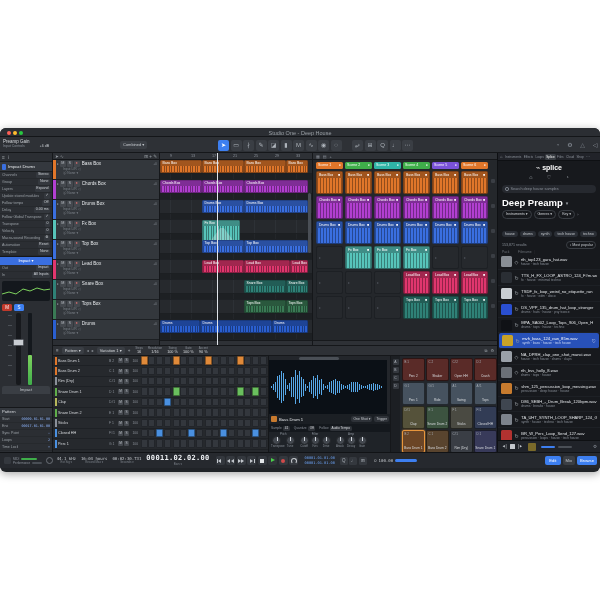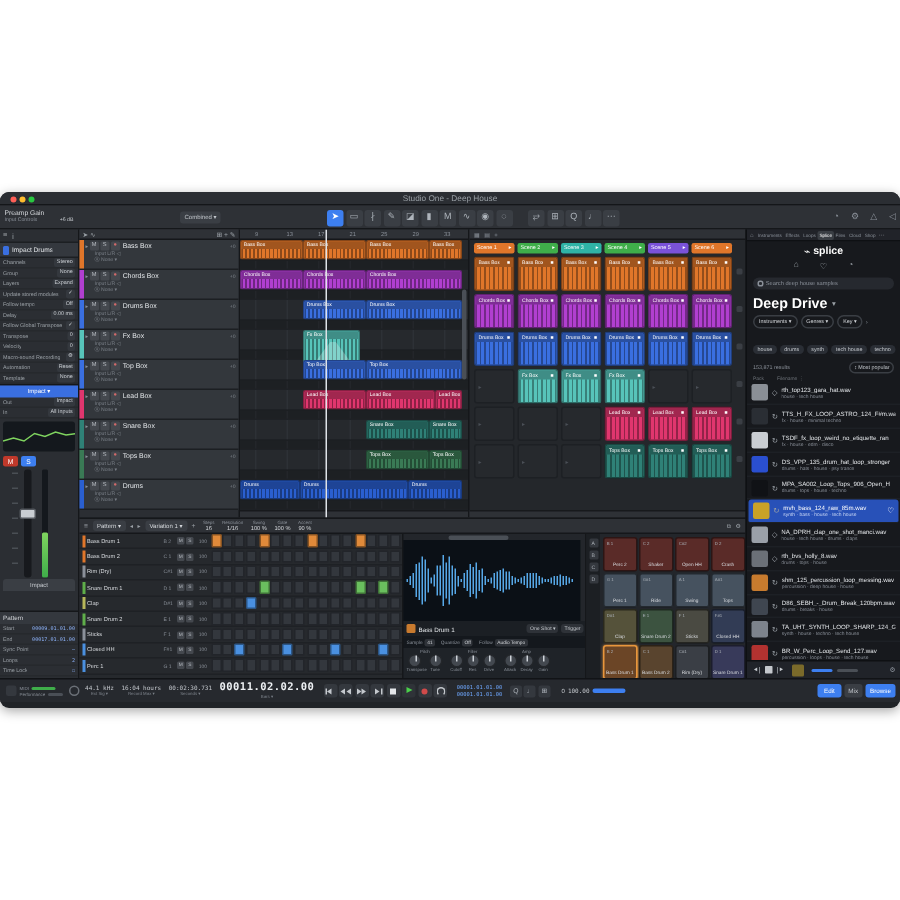--- a/index.html
+++ b/index.html
@@ -1217,21 +1217,21 @@
           <div style="height: 9px; display: flex; justify-content: center; gap: 14px; color: rgb(154, 160, 166); font-size: 5.5px;">
             <div>⌂</div>
             <div>♡</div>
             <div>◔</div>
           </div>
           <div style="margin: 2px 4px; height: 8px; background: rgb(38, 41, 47); border-radius: 4px; display: flex; align-items: center; padding: 0px 3px;">
             <div style="width: 3.5px; height: 3.5px; border: 0.8px solid rgb(138, 144, 153); border-radius: 50%; margin-right: 2px;"></div>
             <div style="font-size: 3.8px; color: rgb(138, 144, 153);">Search deep house samples</div>
           </div>
           <div style="padding: 2px 4px 1px; display: flex; align-items: center;">
-            <div style="font-size: 9.5px; font-weight: bold; color: rgb(255, 255, 255);">Deep Drive</div>
+            <div style="font-size: 9.5px; font-weight: bold; color: rgb(255, 255, 255);">Deep Preamp</div>
             <div style="font-size: 5px; color: rgb(154, 160, 166); margin-left: 3px;">▾</div>
           </div>
           <div style="padding: 1px 4px; display: flex; align-items: center;">
             <div style="font-size: 3.6px; color: rgb(214, 217, 221); border: 0.5px solid rgb(58, 62, 68); border-radius: 5px; padding: 0px 3px; line-height: 6.5px; margin-right: 2px; white-space: nowrap;">Instruments ▾</div>
             <div style="font-size: 3.6px; color: rgb(214, 217, 221); border: 0.5px solid rgb(58, 62, 68); border-radius: 5px; padding: 0px 3px; line-height: 6.5px; margin-right: 2px; white-space: nowrap;">Genres ▾</div>
             <div style="font-size: 3.6px; color: rgb(214, 217, 221); border: 0.5px solid rgb(58, 62, 68); border-radius: 5px; padding: 0px 3px; line-height: 6.5px; margin-right: 2px; white-space: nowrap;">Key ▾</div>
             <div style="font-size: 4px; color: rgb(138, 144, 153);">›</div>
           </div>
           <div style="padding: 1px 4px; white-space: nowrap; overflow: hidden;"><div class="chip">house</div><div class="chip">drums</div><div class="chip">synth</div><div class="chip">tech house</div><div class="chip">techno</div></div>
           <div style="padding: 1px 4px; display: flex; justify-content: space-between; align-items: center;">

